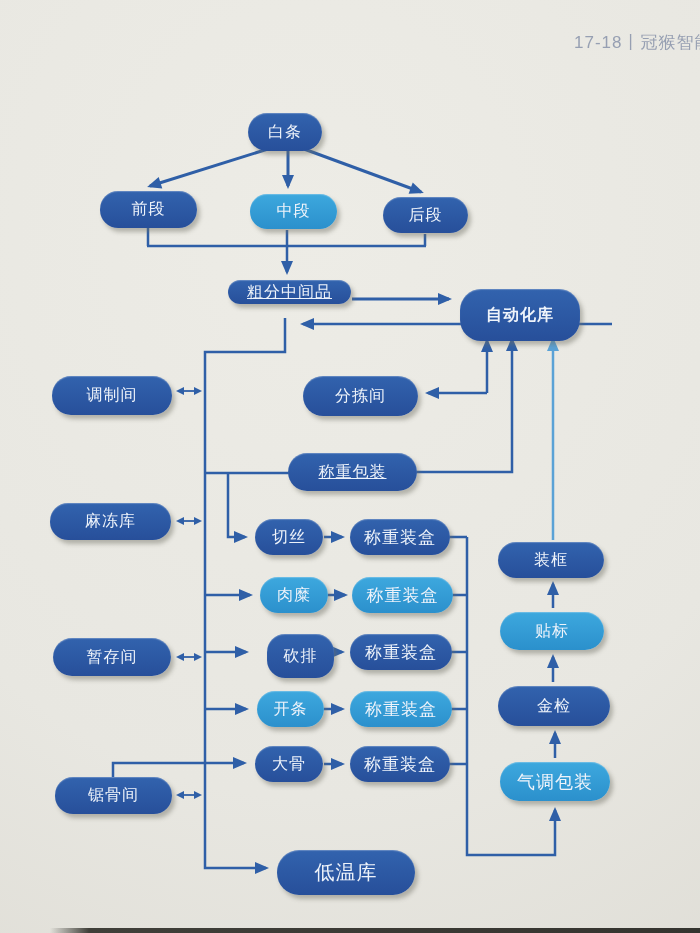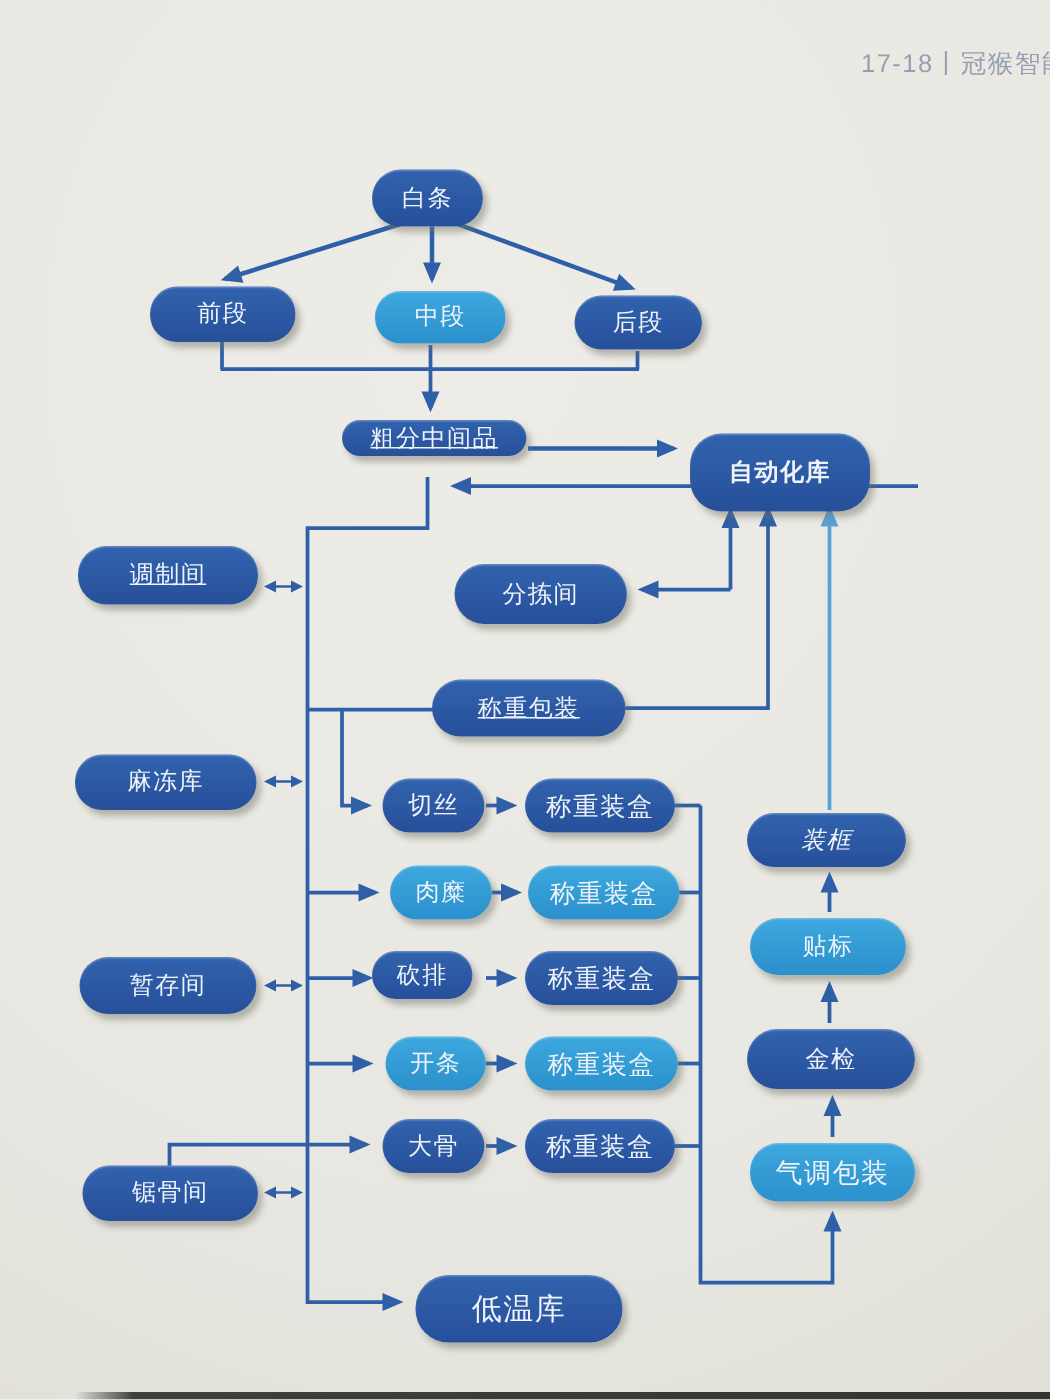--- a/index.html
+++ b/index.html
@@ -107,35 +107,35 @@
   <path d="M553,608 V584" stroke="#2f5fa7" stroke-width="2.5" fill="none" marker-end="url(#ah)"></path>
   <path d="M553,540 V340" stroke="#5aa2d6" stroke-width="2.5" fill="none" marker-end="url(#ahl)"></path>
 </svg>
 
 <div class="node dark" style="left:248px;top:113px;width:74px;height:38px;border-radius:19px;">白条</div>
 <div class="node dark" style="left:100px;top:191px;width:97px;height:37px;border-radius:18px;">前段</div>
 <div class="node light" style="left:250px;top:194px;width:87px;height:35px;border-radius:17px;">中段</div>
 <div class="node dark" style="left:383px;top:197px;width:85px;height:36px;border-radius:18px;text-align:center;">后段</div>
 <div class="node dark" style="left:228px;top:280px;width:123px;height:24px;border-radius:19px;text-decoration:underline;">粗分中间品</div>
 <div class="node dark" style="left:460px;top:289px;width:120px;height:52px;border-radius:21px;font-weight:bold;">自动化库</div>
-<div class="node dark" style="left:52px;top:364px;width:120px;height:39px;border-radius:19px;text-decoration:underline;">调制间</div>
+<div class="node dark" style="left:52px;top:376px;width:120px;height:39px;border-radius:19px;">调制间</div>
 <div class="node dark" style="left:303px;top:376px;width:115px;height:40px;border-radius:20px;">分拣间</div>
 <div class="node dark" style="left:288px;top:453px;width:129px;height:38px;border-radius:19px;text-decoration:underline;">称重包装</div>
 <div class="node dark" style="left:50px;top:503px;width:121px;height:37px;border-radius:18px;">麻冻库</div>
 <div class="node dark" style="left:255px;top:519px;width:68px;height:36px;border-radius:18px;">切丝</div>
 <div class="node dark" style="left:350px;top:519px;width:100px;height:36px;border-radius:18px;font-size:17px;">称重装盒</div>
 <div class="node light" style="left:260px;top:577px;width:68px;height:36px;border-radius:18px;">肉糜</div>
 <div class="node light" style="left:352px;top:577px;width:101px;height:36px;border-radius:18px;font-size:17px;">称重装盒</div>
 <div class="node dark" style="left:53px;top:638px;width:118px;height:38px;border-radius:19px;">暂存间</div>
-<div class="node dark" style="left:248px;top:634px;width:67px;height:32px;border-radius:18px;">砍排</div>
+<div class="node dark" style="left:267px;top:634px;width:67px;height:44px;border-radius:18px;">砍排</div>
 <div class="node dark" style="left:350px;top:634px;width:102px;height:36px;border-radius:18px;font-size:17px;">称重装盒</div>
 <div class="node light" style="left:257px;top:691px;width:67px;height:36px;border-radius:18px;">开条</div>
 <div class="node light" style="left:350px;top:691px;width:102px;height:36px;border-radius:18px;font-size:17px;">称重装盒</div>
 <div class="node dark" style="left:255px;top:746px;width:68px;height:36px;border-radius:18px;">大骨</div>
 <div class="node dark" style="left:350px;top:746px;width:100px;height:36px;border-radius:18px;font-size:17px;">称重装盒</div>
 <div class="node dark" style="left:55px;top:777px;width:117px;height:37px;border-radius:18px;">锯骨间</div>
-<div class="node dark" style="left:498px;top:542px;width:106px;height:36px;border-radius:18px;font-style:italic;">装框</div>
+<div class="node dark" style="left:498px;top:542px;width:106px;height:36px;border-radius:18px;">装框</div>
 <div class="node light" style="left:500px;top:612px;width:104px;height:38px;border-radius:19px;">贴标</div>
 <div class="node dark" style="left:498px;top:686px;width:112px;height:40px;border-radius:20px;">金检</div>
 <div class="node light" style="left:500px;top:762px;width:110px;height:39px;border-radius:19px;font-size:18px;text-align:right;">气调包装</div>
 <div class="node dark" style="left:277px;top:850px;width:138px;height:45px;border-radius:22px;font-size:20px;font-family:Liberation Serif, serif;">低温库</div>
 
 <div class="bottom-edge"></div>
 
 </body></html>

